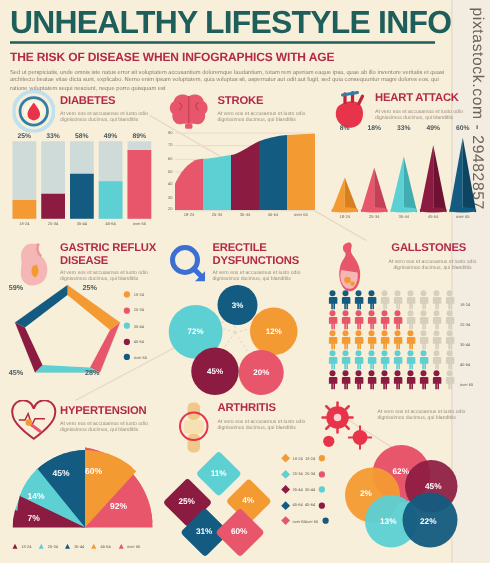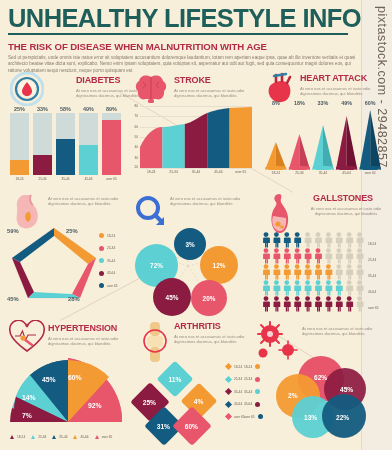--- a/index.html
+++ b/index.html
@@ -90,39 +90,39 @@
 <body>
 
 <div class="page">
 
   <div class="guide" style="left:120px;top:92px;width:200px;transform:rotate(30deg);"></div>
   <div class="guide" style="left:60px;top:320px;width:150px;transform:rotate(-28deg);"></div>
   <div class="guide" style="left:270px;top:330px;width:120px;transform:rotate(32deg);"></div>
 
   <div class="hdr">
     <h1>UNHEALTHY LIFESTYLE INFOGRAPHICS</h1>
-    <h2>THE RISK OF DISEASE WHEN MALNUTRITION WITH AGE</h2>
+    <h2>THE RISK OF DISEASE WHEN INFOGRAPHICS WITH AGE</h2>
     <p>Sed ut perspiciatis, unde omnis iste natus error sit voluptatem accusantium doloremque laudantium, totam rem aperiam eaque ipsa, quae ab illo inventore veritatis et quasi architecto beatae vitae dicta sunt, explicabo. Nemo enim ipsam voluptatem, quia voluptas sit, aspernatur aut odit aut fugit, sed quia consequuntur magni dolores eos, qui ratione voluptatem sequi nesciunt, neque porro quisquam est</p>
   </div>
 
   <div class="wm-rail">
     <div class="wm-text">pixtastock.com - 29482857</div>
   </div>
 
   <div class="panel" style="left:6px;top:70px;width:120px;height:112px;">
 
     <div class="icon" style="left:4px;top:2px;">
       <svg width="34" height="34" viewBox="0 0 34 34">
         <circle cx="17" cy="17" r="16" fill="none" stroke="#bfe0ec" stroke-width="3"></circle>
         <circle cx="17" cy="17" r="11" fill="none" stroke="#2f7fa8" stroke-width="2.2"></circle>
         <circle cx="17" cy="17" r="8" fill="#fdf6e4"></circle>
         <path d="M17 10 C13 15,12 17.5,12 19.3 A5 5 0 0 0 22 19.3 C22 17.5,21 15,17 10 Z" fill="#e8344a"></path>
       </svg>
     </div>
-    <div style="position:absolute;left:42px;top:6px;width:86px;margin-left:28px;">
+    <div style="position:absolute;left:42px;top:6px;width:86px;">
       <div class="p-title">DIABETES</div>
       <div class="p-desc">At vero eos et accusamus et iusto odio dignissimos ducimus, qui blanditiis</div>
     </div>
 
     <div class="bars" style="left:4px;top:36px;">
       <div class="barcol">
         <div class="barcap">25%</div>
         <div class="barbox">
           <div class="barfill" style="height:25%;background:#f49a33;"></div>
         </div>
@@ -267,20 +267,21 @@
 
   <div class="panel" style="left:6px;top:190px;width:122px;height:115px;">
     <div class="icon" style="left:4px;top:2px;">
       <svg width="36" height="40" viewBox="0 0 36 40">
         <path d="M14 3 C9 4,6 9,7 15 C8 22,5 26,8 32 C11 38,22 38,26 31 C30 24,27 16,23 13 C20 11,19 6,21 3 Z" fill="#f5b6b6"></path>
         <path d="M21 3 C19 6,20 11,23 13" fill="none" stroke="#e69a9a" stroke-width="2"></path>
         <path d="M17 20 C14 24,15 28,18 30 C21 28,22 24,19 19 C18.5 21,18 21,17 20 Z" fill="#f49a33"></path>
       </svg>
     </div>
     <div style="position:absolute;left:42px;top:4px;width:80px;">
+      <div class="p-title">GASTRIC REFLUX DISEASE</div>
       <div class="p-desc">At vero eos et accusamus et iusto odio dignissimos ducimus, qui blanditiis</div>
     </div>
 
     <svg width="92" height="78" viewBox="0 0 92 78" style="position:absolute;left:2px;top:34px;">
       <polygon points="46,4 88,34 72,74 20,74 4,34" fill="none" stroke="#e0d5c2" stroke-width=".6"></polygon>
       <polygon points="46,4 88,34 80,40 46,12" fill="#f49a33"></polygon>
       <polygon points="88,34 72,74 64,70 80,40" fill="#e8566b"></polygon>
       <polygon points="72,74 20,74 26,68 64,70" fill="#5cd0d3"></polygon>
       <polygon points="20,74 4,34 12,38 26,68" fill="#8c1b42"></polygon>
       <polygon points="4,34 46,4 46,12 12,38" fill="#135b80"></polygon>
@@ -317,20 +318,21 @@
 
   <div class="panel" style="left:130px;top:190px;width:126px;height:115px;">
     <div class="icon" style="left:4px;top:4px;">
       <svg width="34" height="38" viewBox="0 0 34 38">
         <circle cx="14" cy="14" r="10" fill="none" stroke="#3c6fd4" stroke-width="4"></circle>
         <path d="M21 21 L28 28" stroke="#3c6fd4" stroke-width="4" stroke-linecap="round"></path>
         <polygon points="30,31 22,31 30,23" fill="#3c6fd4"></polygon>
       </svg>
     </div>
     <div style="position:absolute;left:40px;top:4px;width:84px;">
+      <div class="p-title">ERECTILE DYSFUNCTIONS</div>
       <div class="p-desc">At vero eos et accusamus et iusto odio dignissimos ducimus, qui blanditiis</div>
     </div>
 
     <svg width="120" height="80" viewBox="0 0 120 80" style="position:absolute;left:2px;top:34px;">
       <g stroke="#d8cdb8" stroke-width=".6" stroke-dasharray="2,2">
         <line x1="56" y1="42" x2="56" y2="18"></line>
         <line x1="56" y1="42" x2="26" y2="32"></line>
         <line x1="56" y1="42" x2="88" y2="34"></line>
         <line x1="56" y1="42" x2="36" y2="70"></line>
         <line x1="56" y1="42" x2="76" y2="72"></line>

